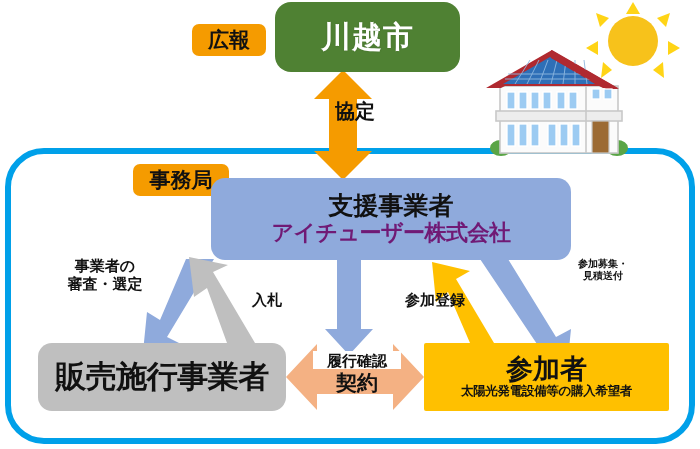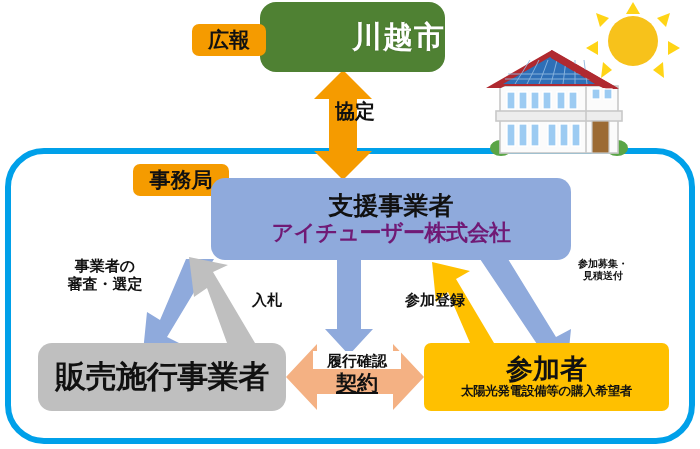--- a/index.html
+++ b/index.html
@@ -11,22 +11,22 @@
     position:relative;
   }
   #stage{position:absolute;left:0;top:0;width:700px;height:449px;}
   #svg-layer{position:absolute;left:0;top:0;width:700px;height:449px;}
 
   .node{position:absolute;box-sizing:border-box;display:flex;flex-direction:column;
         align-items:center;justify-content:center;text-align:center;}
 
   
   #city-box{
-    left:260px;top:2px;width:185px;height:70px;
-    background:#4F8133;border-radius:16px;align-items:flex-end;
+    left:275px;top:2px;width:185px;height:70px;
+    background:#4F8133;border-radius:16px;
   }
   #city-box .label{color:#ffffff;font-size:30px;font-weight:bold;letter-spacing:1px;
         text-shadow:0 0 2px rgba(0,0,0,.15);}
 
   
   .tag{position:absolute;background:#F59B00;border-radius:7px;
        display:flex;align-items:center;justify-content:center;
        color:#111;font-weight:bold;}
   #tag-koho{left:192px;top:24px;width:74px;height:32px;font-size:21px;}
   #tag-jimukyoku{left:133px;top:164px;width:96px;height:32px;font-size:21px;}
@@ -42,37 +42,37 @@
   
   #seller-box{
     left:38px;top:343px;width:248px;height:68px;
     background:#BFBFBF;border-radius:14px;
   }
   #seller-box .label{font-size:31px;font-weight:bold;color:#111;letter-spacing:-.5px;}
 
   
   #participant-box{
     left:424px;top:343px;width:245px;height:68px;
-    background:#FFC000;border-radius:7px;
+    background:#FFC000;border-radius:2px;
   }
   #participant-box .l1{font-size:27px;font-weight:bold;color:#111;line-height:1.05;}
   #participant-box .l2{font-size:12.5px;font-weight:bold;color:#111;line-height:1.25;letter-spacing:-.3px;}
 
   
   .cap{position:absolute;color:#111;font-weight:bold;text-align:center;line-height:1.18;}
   #cap-shinsa{left:46px;top:258px;width:118px;font-size:15px;}
   #cap-nyusatsu{left:237px;top:292px;width:60px;font-size:15px;}
   #cap-toroku{left:390px;top:292px;width:90px;font-size:15px;}
   #cap-boshu{left:543px;top:258px;width:120px;font-size:10px;}
 
   
   .arrow-text{position:absolute;color:#111;font-weight:bold;text-align:center;}
   #txt-kyotei{left:322px;top:98px;width:42px;font-size:20px;line-height:1.35;margin-left:12px;}
   #txt-rikou{left:308px;top:352px;width:98px;font-size:15px;}
-  #txt-keiyaku{left:308px;top:369px;width:98px;font-size:21px;text-decoration:underline;}
+  #txt-keiyaku{left:308px;top:369px;width:98px;font-size:21px;}
 
   .arrow-text-bg{position:absolute;background:#ffffff;}
   #bg-rikou{left:313px;top:351px;width:88px;height:18px;}
 </style>
 </head>
 <body>
 
 <div id="stage">
 
   <svg id="svg-layer" viewBox="0 0 700 449" xmlns="http://www.w3.org/2000/svg">

